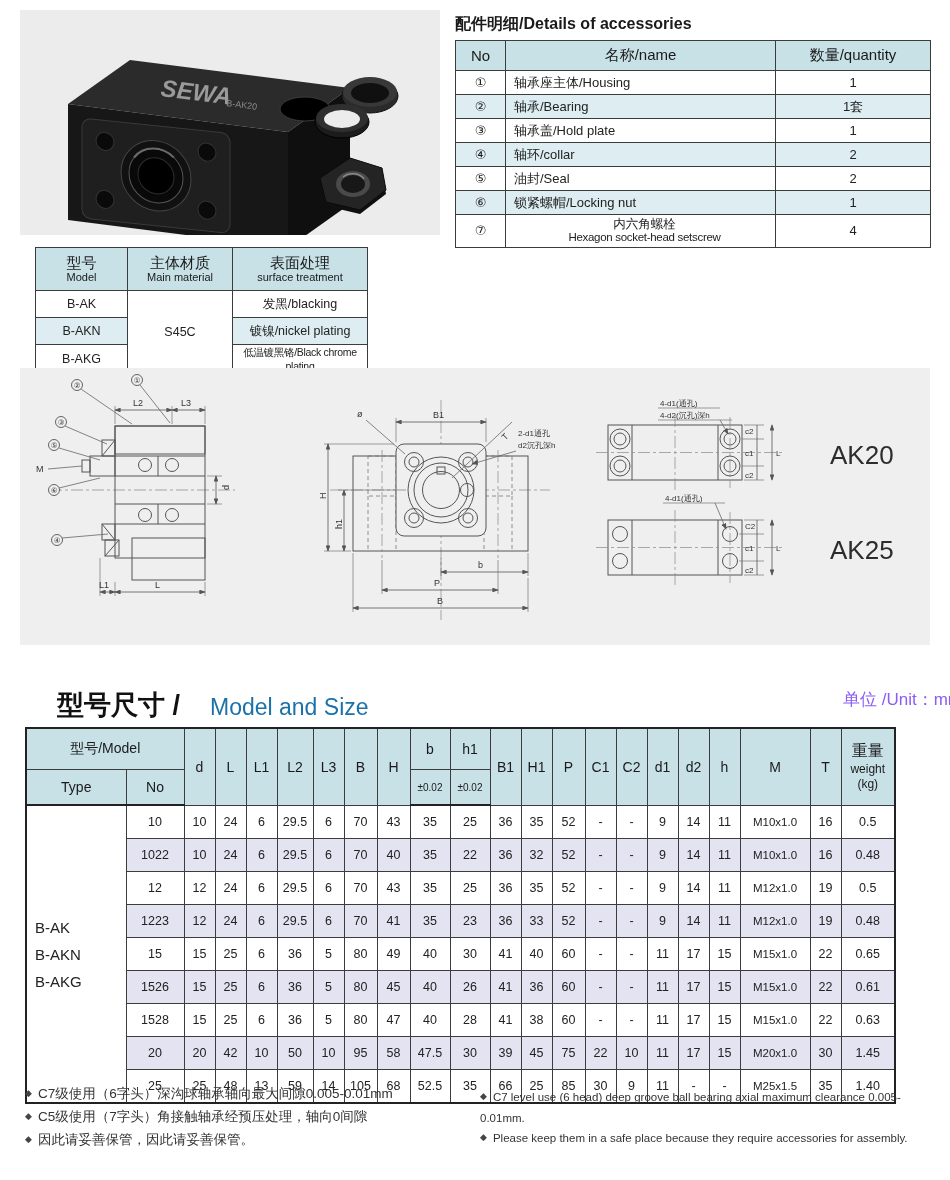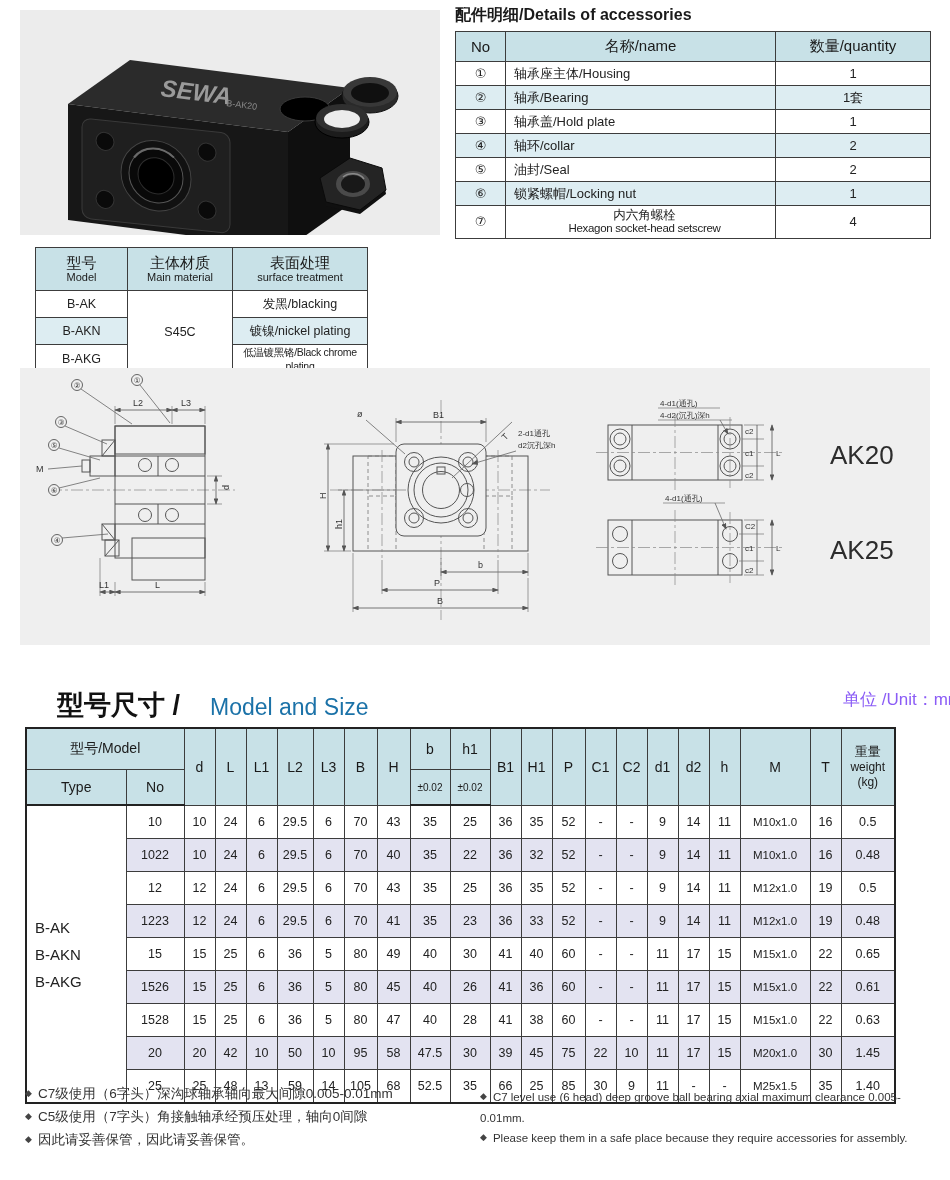--- a/index.html
+++ b/index.html
@@ -3,21 +3,21 @@
 <meta charset="utf-8">
 <style>
   html,body{margin:0;padding:0;background:#fff;}
   .page{position:relative;width:950px;height:1180px;background:#ffffff;
         font-family:"Liberation Sans","DejaVu Sans",sans-serif;color:#222;overflow:hidden;}
 
   
   .photo-panel{position:absolute;left:20px;top:10px;width:420px;height:225px;background:#ececec;}
 
   
-  .acc-block{position:absolute;left:455px;top:5px;width:478px;}
+  .acc-block{position:absolute;left:455px;top:14px;width:478px;}
   .acc-title{font-size:16px;font-weight:bold;color:#1a1a1a;margin:0 0 5px 0;}
   table.grid{border-collapse:collapse;table-layout:fixed;}
   table.grid th,table.grid td{border:1px solid #3c3c3c;overflow:hidden;}
   .acc-table{width:475px;font-size:13px;}
   .acc-table th{background:#c8e1e7;font-size:15px;font-weight:normal;height:27px;color:#1a1a1a;}
   .acc-table td{height:21px;text-align:center;color:#222;}
   .acc-table td.name{text-align:left;padding-left:8px;}
   .acc-table tr.alt td{background:#ddedf2;}
   .acc-table .two-line{line-height:1.15;padding:2px 0 2px 8px;font-size:12.5px;}
   .acc-table .two-line .en{font-size:11.5px;letter-spacing:-0.3px;}
@@ -52,21 +52,21 @@
   .size-title-zh{position:absolute;left:0;bottom:2px;font-size:27px;font-weight:bold;color:#111;}
   .size-title-en{position:absolute;left:153px;bottom:4px;font-size:23px;color:#1b72a8;}
   .size-unit{position:absolute;right:0;bottom:14px;font-size:17px;color:#8b5cf6;}
 
   .size-table{position:absolute;left:25px;top:727px;width:736px;font-size:12.5px;border:2px solid #222;}
   .size-table th{background:#c8e1e7;font-weight:normal;font-size:14px;color:#1a1a1a;}
   .size-table thead tr.h1 th{height:38px;}
   .size-table thead tr.h2 th{height:32px;}
   .size-table thead tr.h2 th.tol{font-size:10px;}
   .size-table thead th.wt{font-size:12px;line-height:1.25;}
-  .size-table thead th.wt .zh{font-size:13px;}
+  .size-table thead th.wt .zh{font-size:16px;font-family:Liberation Mono, monospace;}
   .size-table td{height:30px;text-align:center;color:#222;}
   .size-table tr.alt td{background:#e3e3f1;}
   .size-table td.type-cell{background:#fff;text-align:left;padding-left:8px;font-size:15px;vertical-align:middle;}
   .size-table td.type-cell div{line-height:27px;}
   .size-table td.mcol{font-size:11.5px;}
   .size-table thead tr.h2 th{border-bottom:2px solid #222;}
 
   
   .notes-left{position:absolute;left:25px;top:1083px;width:440px;font-size:13.5px;color:#333;line-height:1.7;}
   .notes-right{position:absolute;left:480px;top:1087px;width:458px;font-size:11.5px;color:#333;line-height:1.8;}

